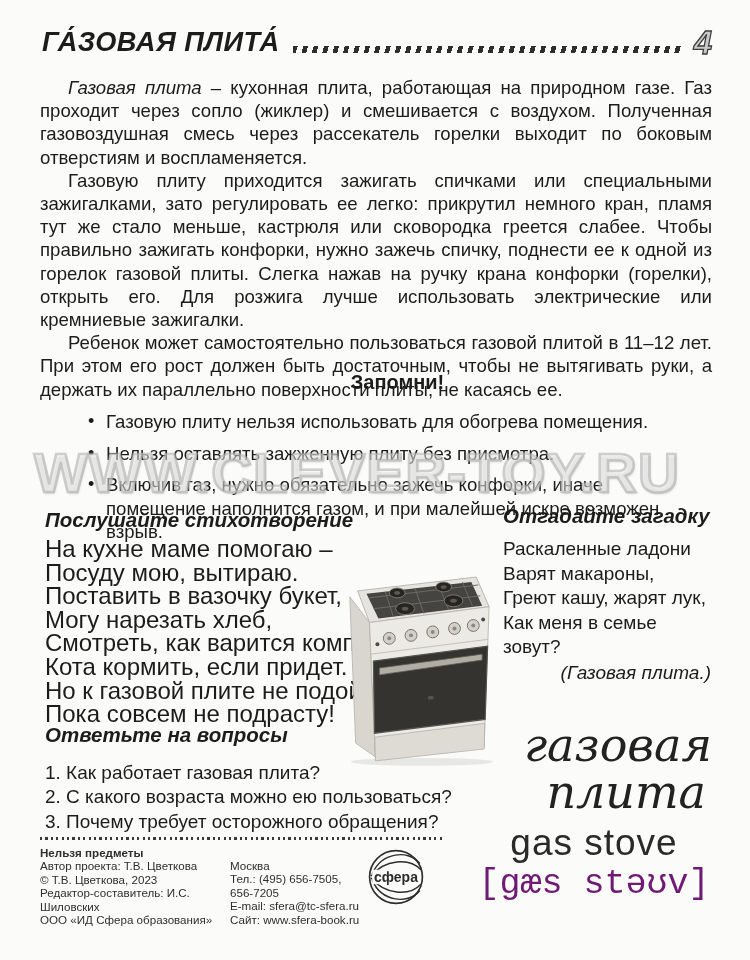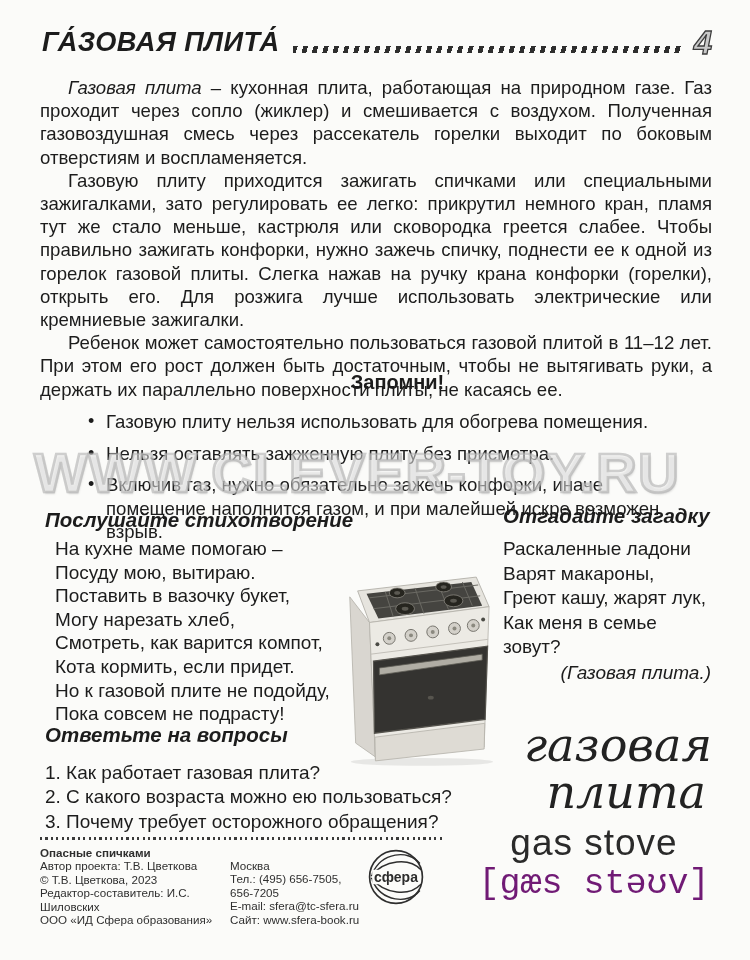--- a/index.html
+++ b/index.html
@@ -42,21 +42,21 @@
     font-size:55px;font-weight:bold;letter-spacing:1px;white-space:nowrap;
     color:rgba(255,255,255,.40);
     -webkit-text-stroke:2.6px rgba(178,178,178,.62);
     text-shadow:1px 2px 2px rgba(130,130,130,.30);
     transform:scaleX(1.03);transform-origin:left center;
     pointer-events:none;
   }
   
   .sec-head{font-size:20.5px;font-weight:bold;font-style:italic;margin:0;}
   .poem-head{position:absolute;top:508px;left:45px;}
-  .poem{position:absolute;top:537px;left:45px;font-size:19px;line-height:23.6px;margin-left:10px;}
+  .poem{position:absolute;top:537px;left:45px;font-size:24px;line-height:23.6px;}
   .riddle-head{position:absolute;top:504px;left:503px;}
   .riddle{position:absolute;top:537px;left:503px;width:212px;font-size:19px;line-height:24.6px;}
   .riddle-answer{font-style:italic;text-align:right;padding-right:4px;margin-top:1px;}
   .questions-head{position:absolute;top:723px;left:45px;}
   .questions{position:absolute;top:761px;left:45px;font-size:19px;line-height:24.3px;}
   
   .stove{position:absolute;top:565px;left:328px;width:168px;height:203px;}
   
   .script-ru{
     position:absolute;top:722px;right:38px;width:240px;text-align:right;
@@ -195,21 +195,21 @@
   <div class="l2">плита</div>
 </div>
 <div class="vocab-en">
   <div class="vocab-word">gas stove</div>
   <div class="vocab-tr">[gæs stəʊv]</div>
 </div>
 
 <div class="foot-dots"></div>
 <div class="footer">
   <div class="foot-col1">
-    <div class="foot-bold">Опасные спичками</div>
+    <div class="foot-bold">Нельзя предметы</div>
     <div>Автор проекта: Т.В. Цветкова</div>
     <div>© Т.В. Цветкова, 2023</div>
     <div>Редактор-составитель: И.С. Шиловских</div>
     <div>ООО «ИД Сфера образования»</div>
   </div>
   <div class="foot-col2">
     <div>Москва</div>
     <div>Тел.: (495) 656-7505, 656-7205</div>
     <div>E-mail: sfera@tc-sfera.ru</div>
     <div>Сайт: www.sfera-book.ru</div>

